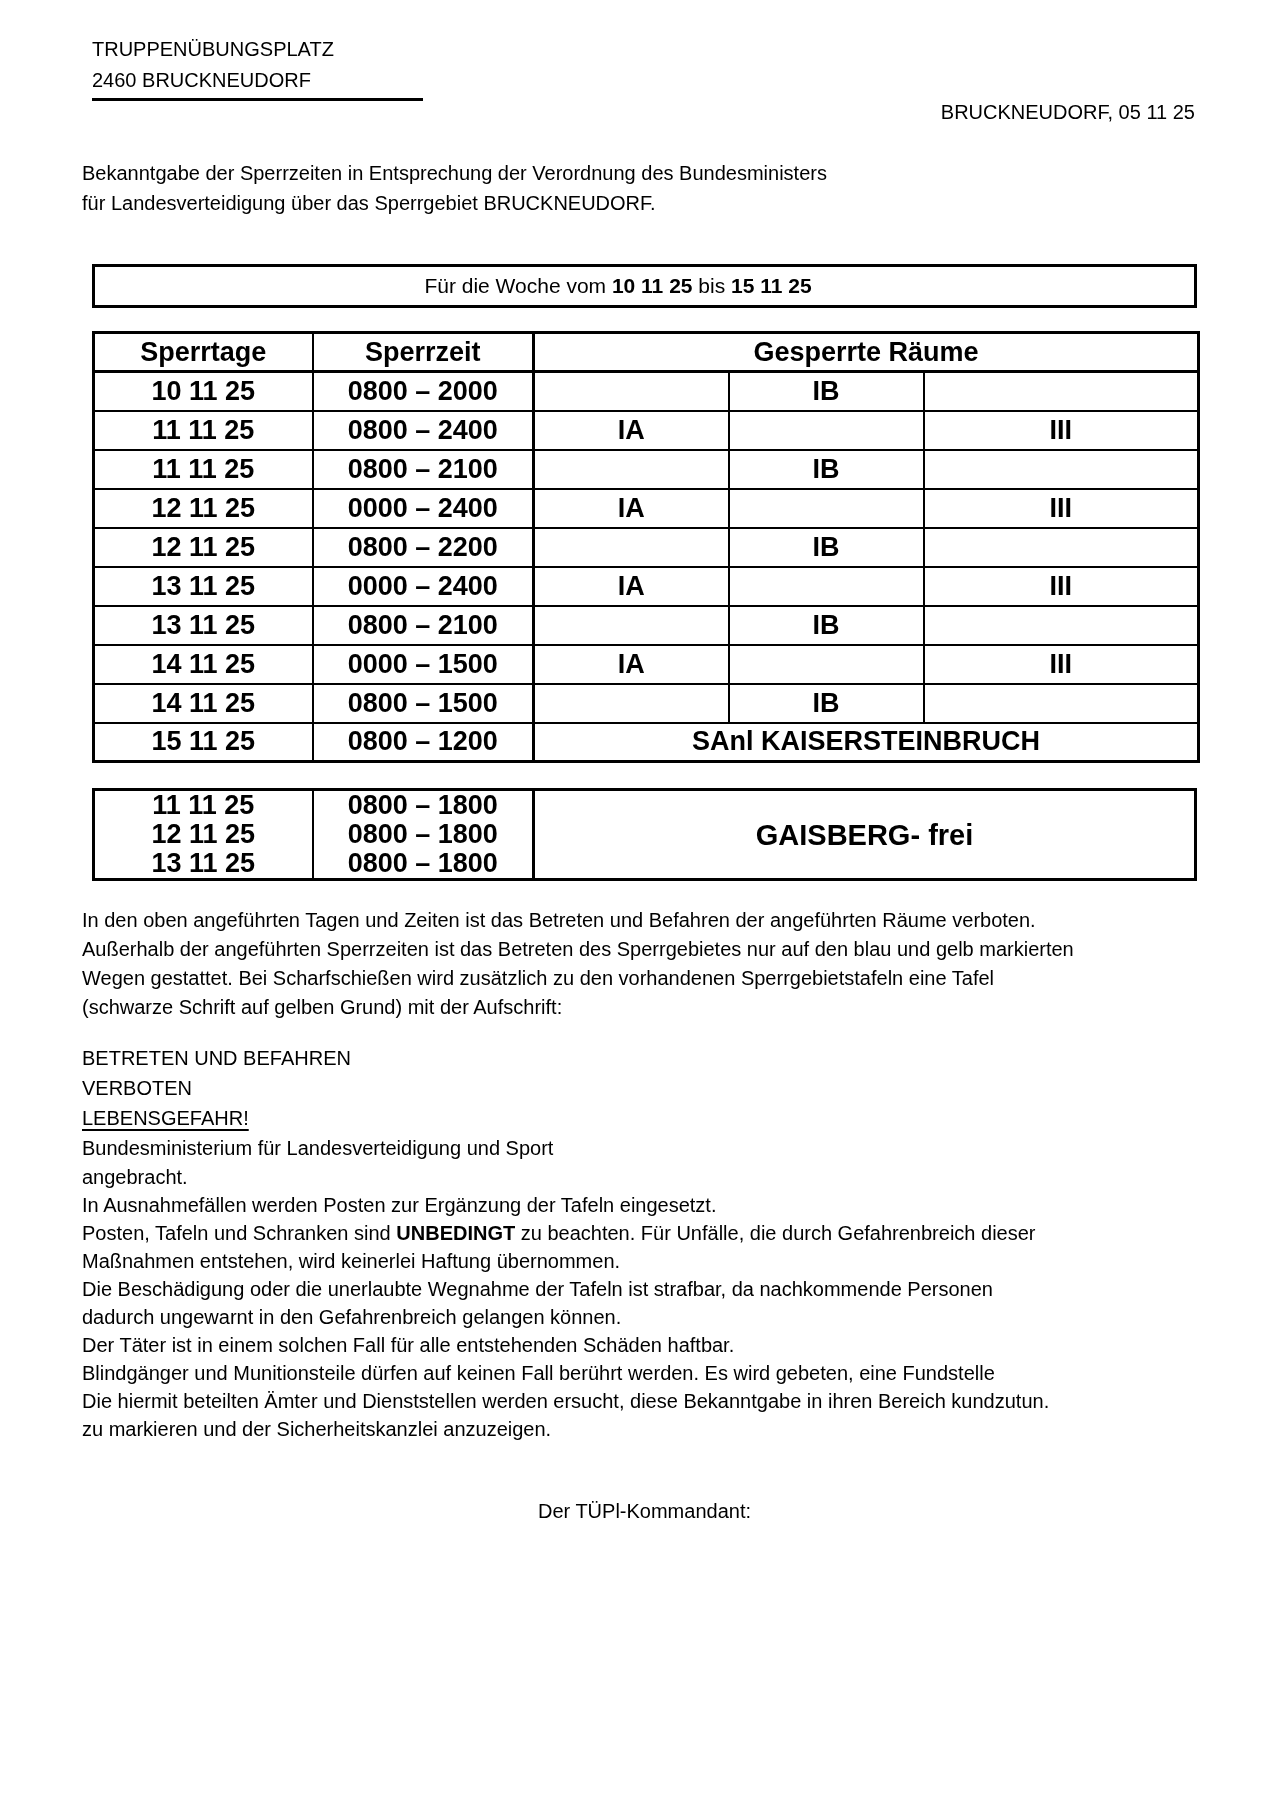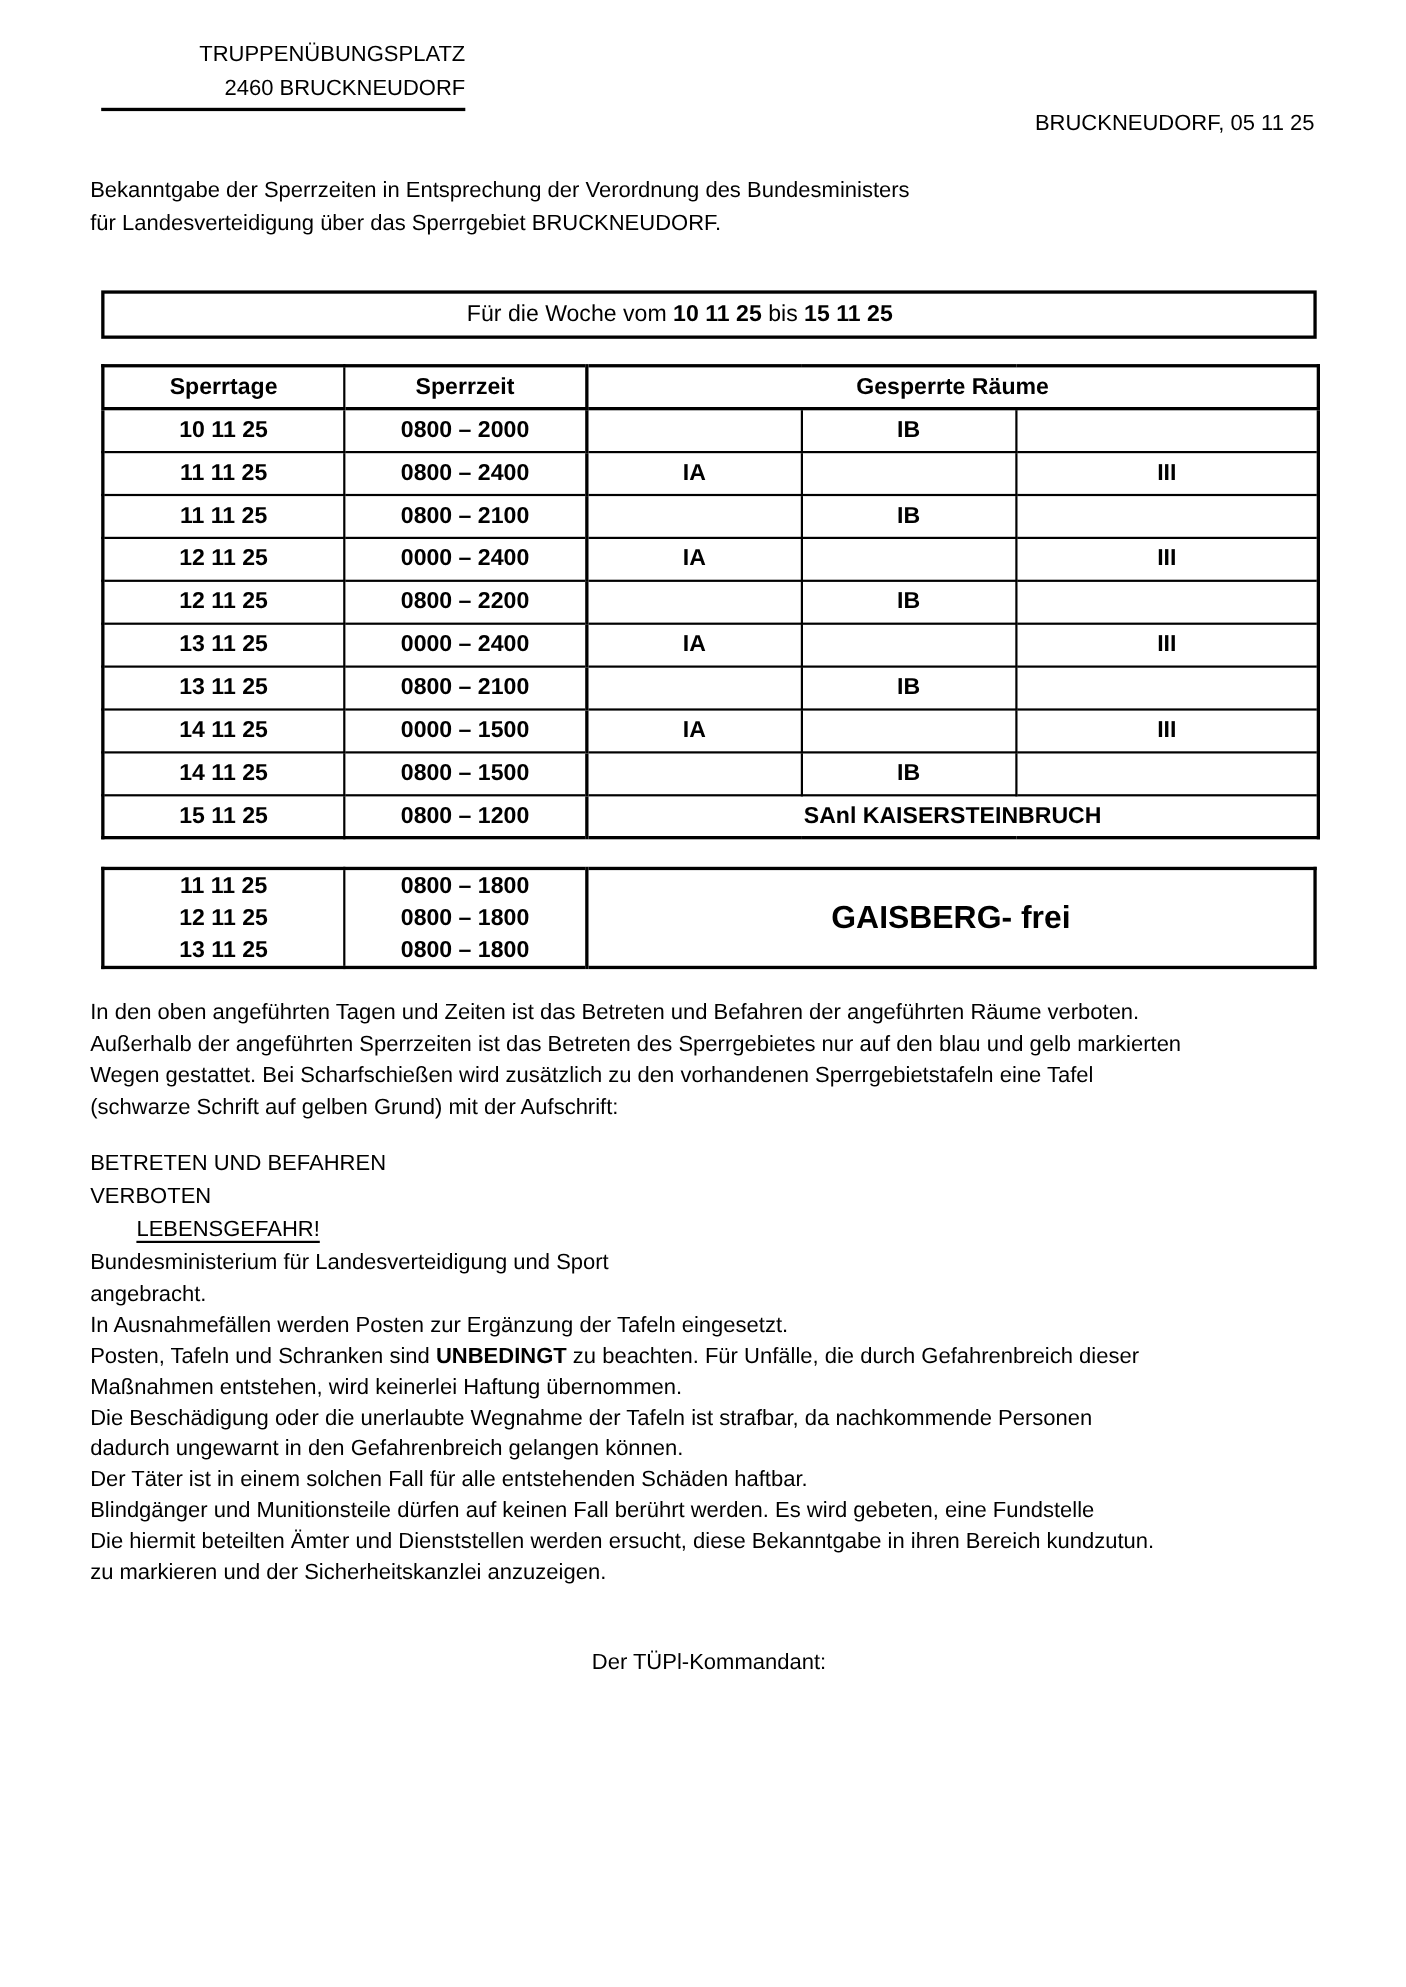--- a/index.html
+++ b/index.html
@@ -8,21 +8,21 @@
     width:1278px;height:1806px;
     background:#ffffff;
     color:#000;
     font-family:"Liberation Sans","DejaVu Sans",sans-serif;
     font-size:20px;
     overflow:hidden;
   }
   
   .letterhead{
     position:absolute;left:92px;top:34px;width:331px;
-    text-align:right;line-height:31px;
+    text-align:left;line-height:31px;
     padding-bottom:2px;
     border-bottom:3px solid #000;
   }
   .place-date{
     position:absolute;right:83px;top:101px;
     white-space:nowrap;
   }
   
   .intro{
     position:absolute;left:82px;top:158px;
@@ -41,42 +41,42 @@
   
   table.tbl{
     position:absolute;left:92px;width:1105px;
     border-collapse:collapse;table-layout:fixed;
     border:3px solid #000;
   }
   .tbl th,.tbl td{
     border:2px solid #000;
     padding:0;
     text-align:center;vertical-align:middle;
-    font-weight:bold;font-size:21px;
+    font-weight:bold;font-size:27px;
     overflow:hidden;
   }
   .tbl th{border-bottom:3px solid #000;}
   .tbl .c-time{border-right:3px solid #000;margin-left:32px;}
   #schedule-table{top:331px;}
   #schedule-table tr{height:39px;}
   #gaisberg-table{top:788px;height:92px;}
   #gaisberg-table td{line-height:29px;}
   #gaisberg-table .g-label{font-size:29px;line-height:32px;}
   
   .bodytext{
     position:absolute;left:82px;
     white-space:nowrap;
   }
   #body1{top:906px;line-height:29px;}
   #body2{top:1163px;line-height:28px;}
   .sign{
     position:absolute;left:82px;top:1043px;width:1044px;
     text-align:left;font-weight:normal;line-height:30px;
   }
-  .sign .u,.u{text-decoration:underline;text-decoration-thickness:2px;text-underline-offset:4px;margin-left:42px;}
+  .sign .u,.u{text-decoration:underline;text-decoration-thickness:2px;text-underline-offset:4px;}
   .b{font-weight:bold;}
   .commander{
     position:absolute;left:92px;top:1500px;width:1105px;
     text-align:center;
   }
 </style>
 </head>
 <body>
 
 <div class="page">

